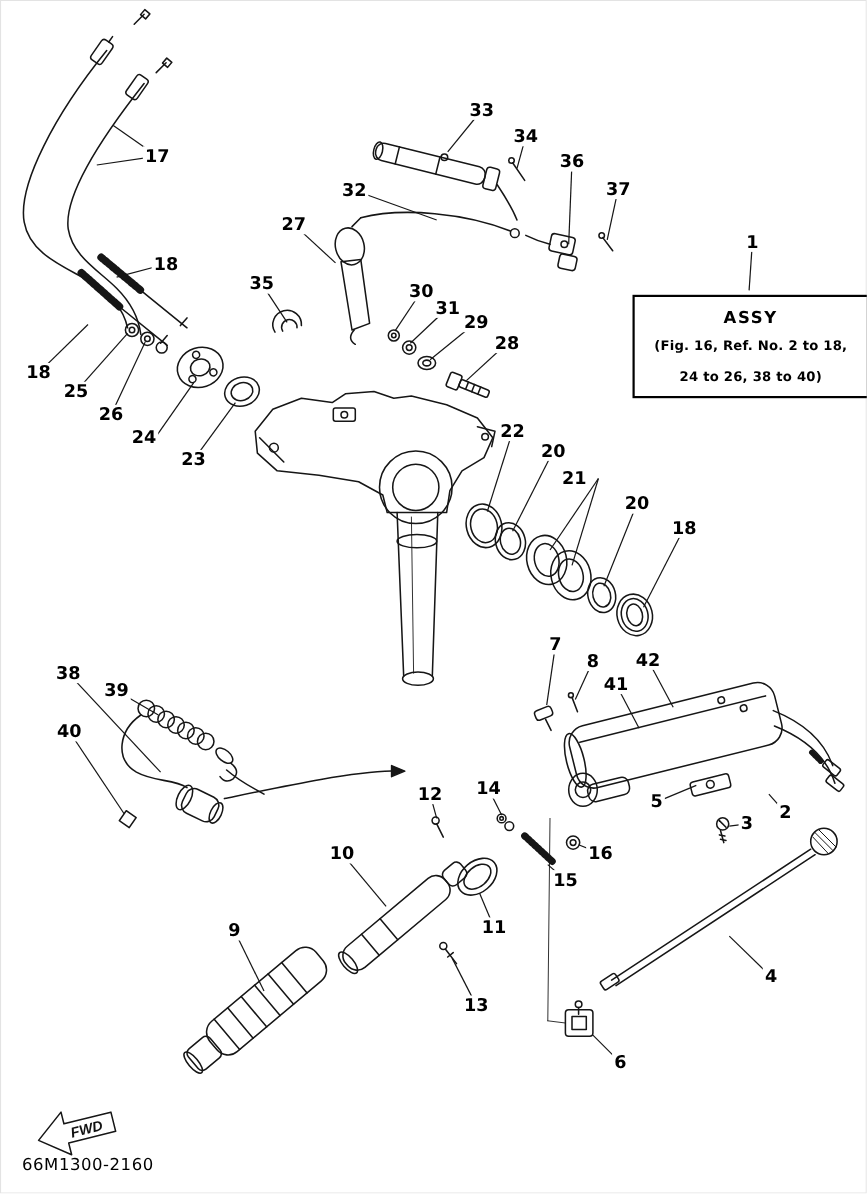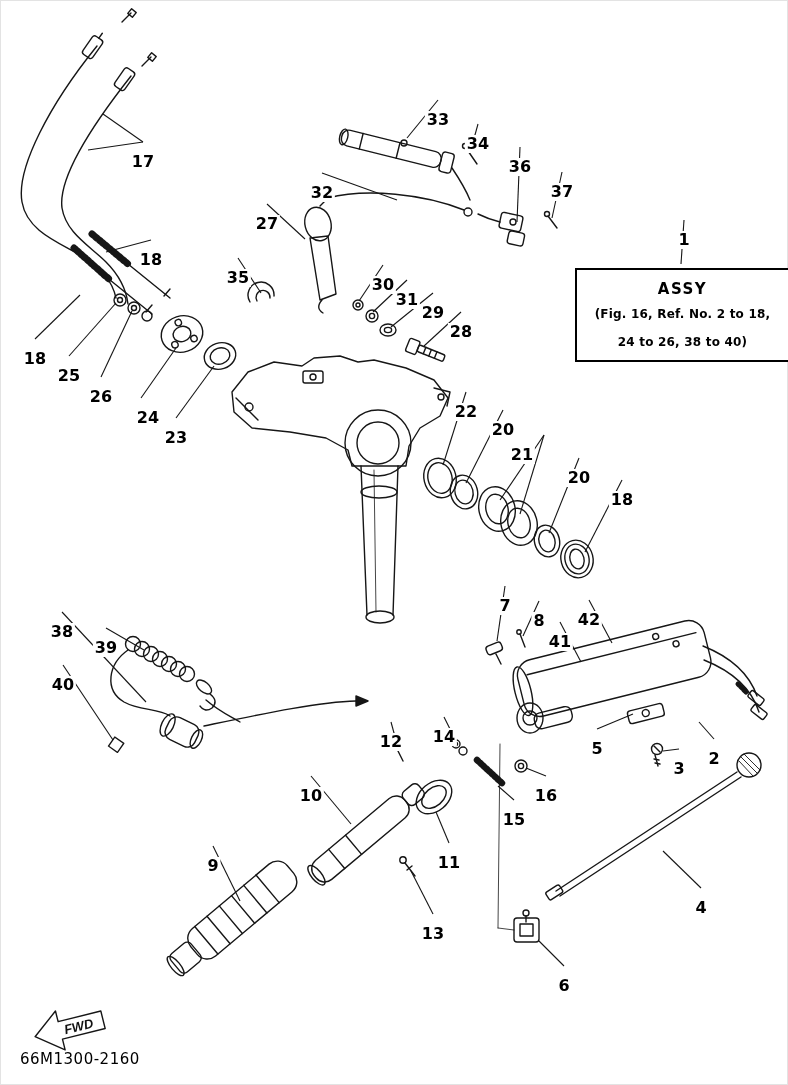--- a/index.html
+++ b/index.html
@@ -9,21 +9,21 @@
          box-shadow:inset 0 0 0 1px #e3e3e3;}
   #art,#leader-svg{position:absolute;left:0;top:0;}
   #art{z-index:1;}
   #leader-svg{z-index:2;}
   #art g{stroke:#161616;fill:none;stroke-width:1.4;stroke-linecap:round;stroke-linejoin:round;}
   #art text{stroke:none;fill:#111;}
   #leader-svg line{stroke:#161616;stroke-width:1.1;}
   #callout-layer{position:absolute;left:0;top:0;width:788px;height:1085px;z-index:3;}
   .callout{position:absolute;transform:translate(-50%,-50%);
            font-family:"DejaVu Sans",sans-serif;font-weight:bold;font-size:16px;
-           line-height:1;background:#fff;padding:1px 2px;margin-top:20px;}
+           line-height:1;background:#fff;padding:1px 2px;}
   #title-box{position:absolute;left:575px;top:268px;width:211px;height:90px;
              border:2.5px solid #000;background:#fff;z-index:4;display:flex;
              flex-direction:column;align-items:center;justify-content:center;text-align:center;}
   .tb-main{font-family:"DejaVu Sans",sans-serif;font-weight:bold;font-size:15px;
            letter-spacing:1.5px;line-height:1.3;}
   .tb-ref{font-family:"DejaVu Sans",sans-serif;font-weight:bold;font-size:12px;
           line-height:1.35;margin-top:7px;letter-spacing:0.2px;}
   #part-code{position:absolute;left:20px;top:1050px;font-size:15px;z-index:4;
              font-family:"DejaVu Sans",sans-serif;letter-spacing:0.5px;}
 </style>
@@ -378,21 +378,21 @@
       <div class="callout" style="left: 546px; top: 776px; text-align: center;">16</div>
       <div class="callout" style="left: 143px; top: 142px;">17</div>
       <div class="callout" style="left: 151px; top: 240px;">18</div>
       <div class="callout" style="left: 35px; top: 339px;">18</div>
       <div class="callout" style="left: 622px; top: 480px;">18</div>
       <div class="callout" style="left: 503px; top: 410px;">20</div>
       <div class="callout" style="left: 579px; top: 458px;">20</div>
       <div class="callout" style="left: 522px; top: 435px;">21</div>
       <div class="callout" style="left: 466px; top: 392px;">22</div>
       <div class="callout" style="left: 176px; top: 418px;">23</div>
-      <div class="callout" style="left: 148px; top: 398px;">24</div>
+      <div class="callout" style="left: 131px; top: 398px;">24</div>
       <div class="callout" style="left: 69px; top: 356px;">25</div>
       <div class="callout" style="left: 101px; top: 377px;">26</div>
       <div class="callout" style="left: 267px; top: 204px;">27</div>
       <div class="callout" style="left: 461px; top: 312px;">28</div>
       <div class="callout" style="left: 433px; top: 293px;">29</div>
       <div class="callout" style="left: 383px; top: 265px;">30</div>
       <div class="callout" style="left: 407px; top: 280px;">31</div>
       <div class="callout" style="left: 322px; top: 173px; text-align: right;">32</div>
       <div class="callout" style="left: 438px; top: 100px;">33</div>
       <div class="callout" style="left: 478px; top: 124px;">34</div>

